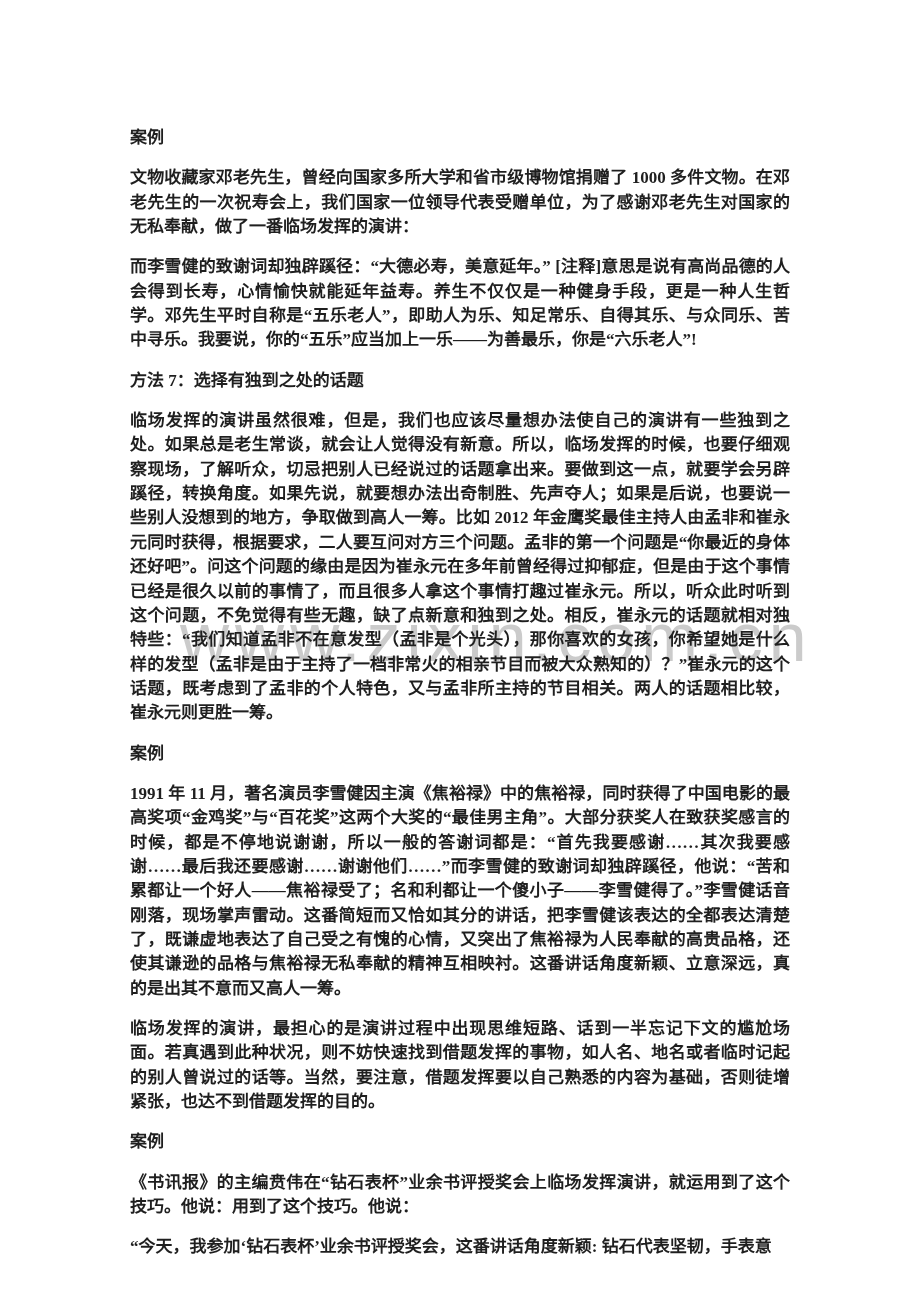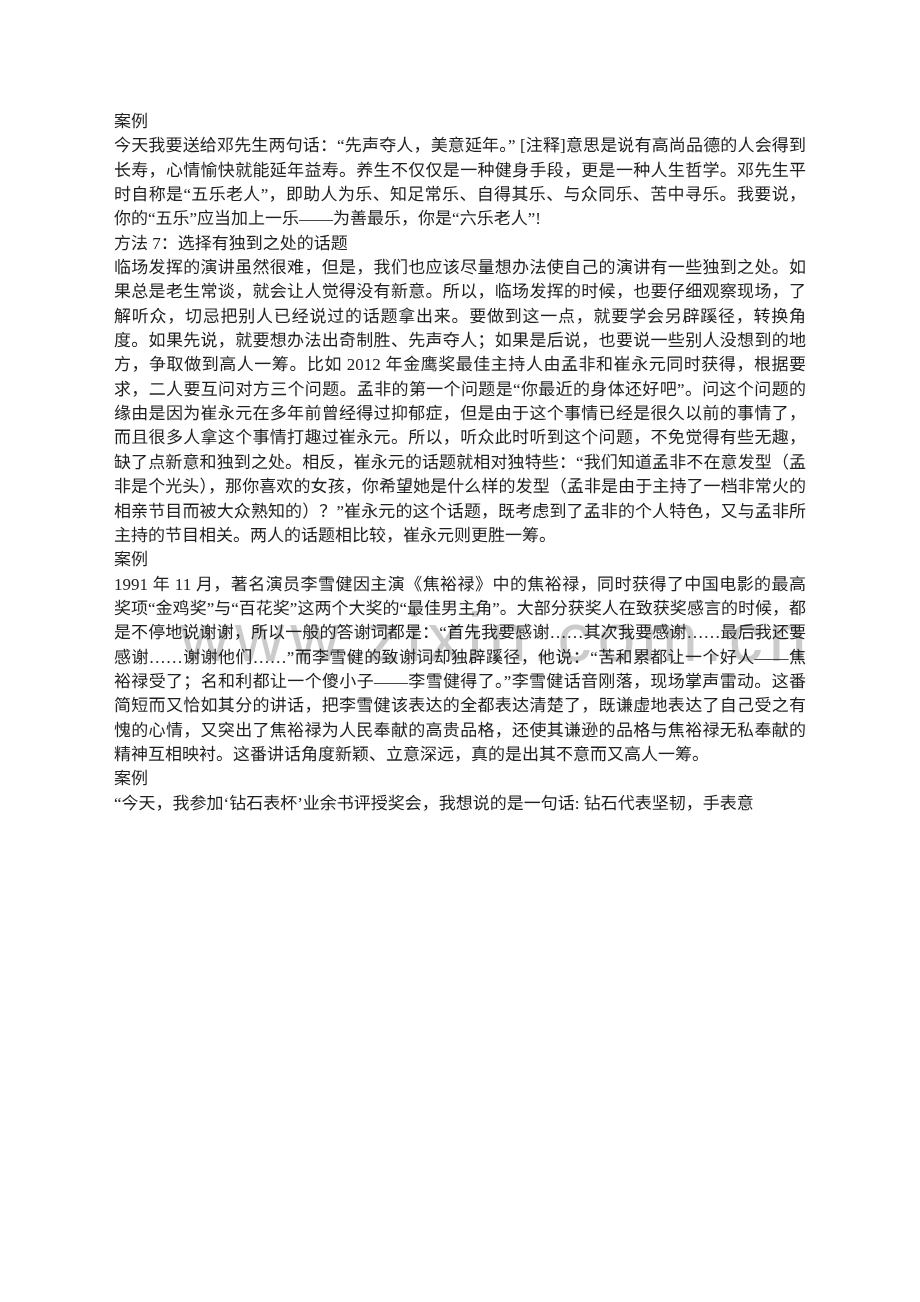--- a/index.html
+++ b/index.html
@@ -33,35 +33,39 @@
     top: 110px;
     width: 692px;
     z-index: 1;
     color: #1f1f1f;
     font-size: 17px;
     line-height: 24.35px;
     text-align: justify;
     text-justify: inter-character;
   }
   .content p {
-    margin: 0;
+    margin: 16px;
     padding: 0;
+    font-weight: bold;
   }
 </style>
 </head>
 <body>
 
 <div class="page">
 
   <div class="watermark">www.zixin.com.cn</div>
 
   <div class="content">
     <p>案例</p>
-    <p>今天我要送给邓先生两句话：“先声夺人，美意延年。” [注释]意思是说有高尚品德的人会得到长寿，心情愉快就能延年益寿。养生不仅仅是一种健身手段，更是一种人生哲学。邓先生平时自称是“五乐老人”，即助人为乐、知足常乐、自得其乐、与众同乐、苦中寻乐。我要说，你的“五乐”应当加上一乐——为善最乐，你是“六乐老人”!</p>
+    <p>文物收藏家邓老先生，曾经向国家多所大学和省市级博物馆捐赠了 1000 多件文物。在邓老先生的一次祝寿会上，我们国家一位领导代表受赠单位，为了感谢邓老先生对国家的无私奉献，做了一番临场发挥的演讲：</p>
+    <p>而李雪健的致谢词却独辟蹊径：“大德必寿，美意延年。” [注释]意思是说有高尚品德的人会得到长寿，心情愉快就能延年益寿。养生不仅仅是一种健身手段，更是一种人生哲学。邓先生平时自称是“五乐老人”，即助人为乐、知足常乐、自得其乐、与众同乐、苦中寻乐。我要说，你的“五乐”应当加上一乐——为善最乐，你是“六乐老人”!</p>
     <p>方法 7：选择有独到之处的话题</p>
     <p>临场发挥的演讲虽然很难，但是，我们也应该尽量想办法使自己的演讲有一些独到之处。如果总是老生常谈，就会让人觉得没有新意。所以，临场发挥的时候，也要仔细观察现场，了解听众，切忌把别人已经说过的话题拿出来。要做到这一点，就要学会另辟蹊径，转换角度。如果先说，就要想办法出奇制胜、先声夺人；如果是后说，也要说一些别人没想到的地方，争取做到高人一筹。比如 2012 年金鹰奖最佳主持人由孟非和崔永元同时获得，根据要求，二人要互问对方三个问题。孟非的第一个问题是“你最近的身体还好吧”。问这个问题的缘由是因为崔永元在多年前曾经得过抑郁症，但是由于这个事情已经是很久以前的事情了，而且很多人拿这个事情打趣过崔永元。所以，听众此时听到这个问题，不免觉得有些无趣，缺了点新意和独到之处。相反，崔永元的话题就相对独特些：“我们知道孟非不在意发型（孟非是个光头），那你喜欢的女孩，你希望她是什么样的发型（孟非是由于主持了一档非常火的相亲节目而被大众熟知的）？”崔永元的这个话题，既考虑到了孟非的个人特色，又与孟非所主持的节目相关。两人的话题相比较，崔永元则更胜一筹。</p>
     <p>案例</p>
     <p>1991 年 11 月，著名演员李雪健因主演《焦裕禄》中的焦裕禄，同时获得了中国电影的最高奖项“金鸡奖”与“百花奖”这两个大奖的“最佳男主角”。大部分获奖人在致获奖感言的时候，都是不停地说谢谢，所以一般的答谢词都是：“首先我要感谢……其次我要感谢……最后我还要感谢……谢谢他们……”而李雪健的致谢词却独辟蹊径，他说：“苦和累都让一个好人——焦裕禄受了；名和利都让一个傻小子——李雪健得了。”李雪健话音刚落，现场掌声雷动。这番简短而又恰如其分的讲话，把李雪健该表达的全都表达清楚了，既谦虚地表达了自己受之有愧的心情，又突出了焦裕禄为人民奉献的高贵品格，还使其谦逊的品格与焦裕禄无私奉献的精神互相映衬。这番讲话角度新颖、立意深远，真的是出其不意而又高人一筹。</p>
+    <p>临场发挥的演讲，最担心的是演讲过程中出现思维短路、话到一半忘记下文的尴尬场面。若真遇到此种状况，则不妨快速找到借题发挥的事物，如人名、地名或者临时记起的别人曾说过的话等。当然，要注意，借题发挥要以自己熟悉的内容为基础，否则徒增紧张，也达不到借题发挥的目的。</p>
     <p>案例</p>
-    <p>“今天，我参加‘钻石表杯’业余书评授奖会，我想说的是一句话: 钻石代表坚韧，手表意</p>
+    <p>《书讯报》的主编贲伟在“钻石表杯”业余书评授奖会上临场发挥演讲，就运用到了这个技巧。他说：用到了这个技巧。他说：</p>
+    <p>“今天，我参加‘钻石表杯’业余书评授奖会，这番讲话角度新颖: 钻石代表坚韧，手表意</p>
   </div>
 
 </div>
 
 </body></html>

